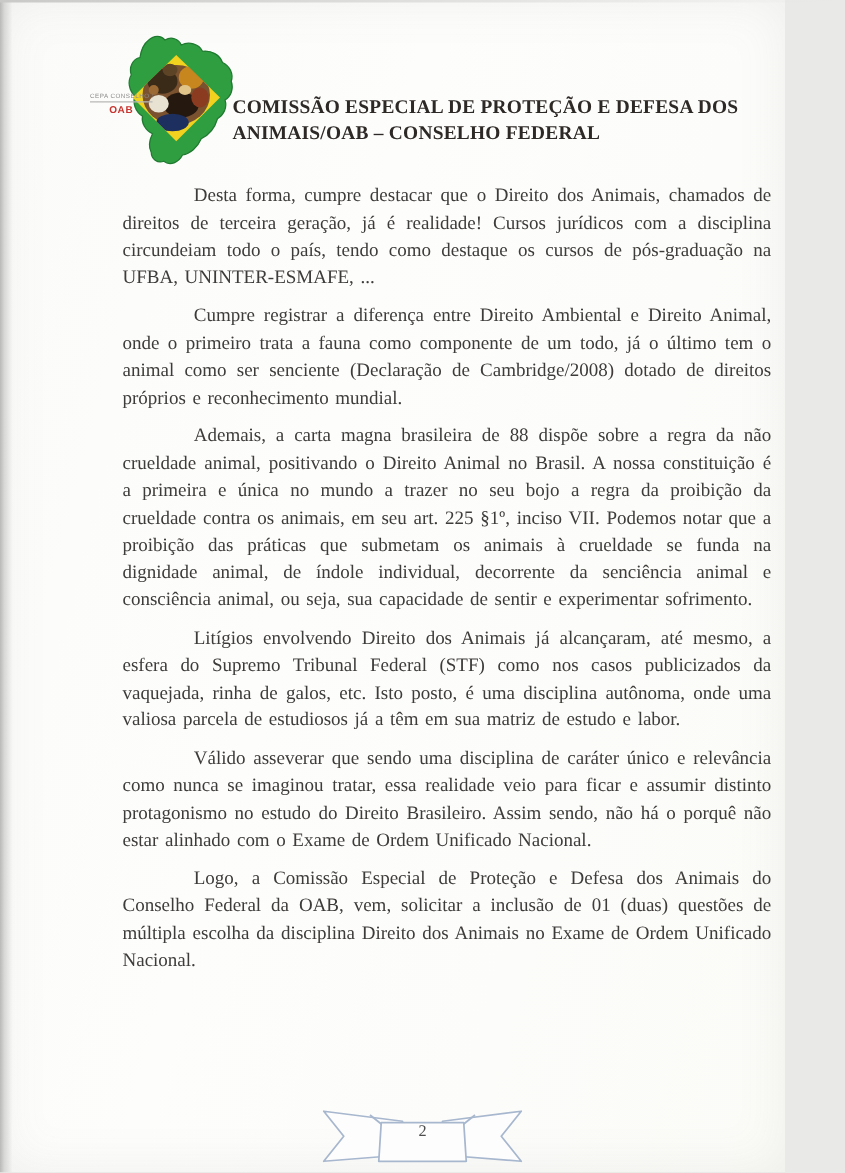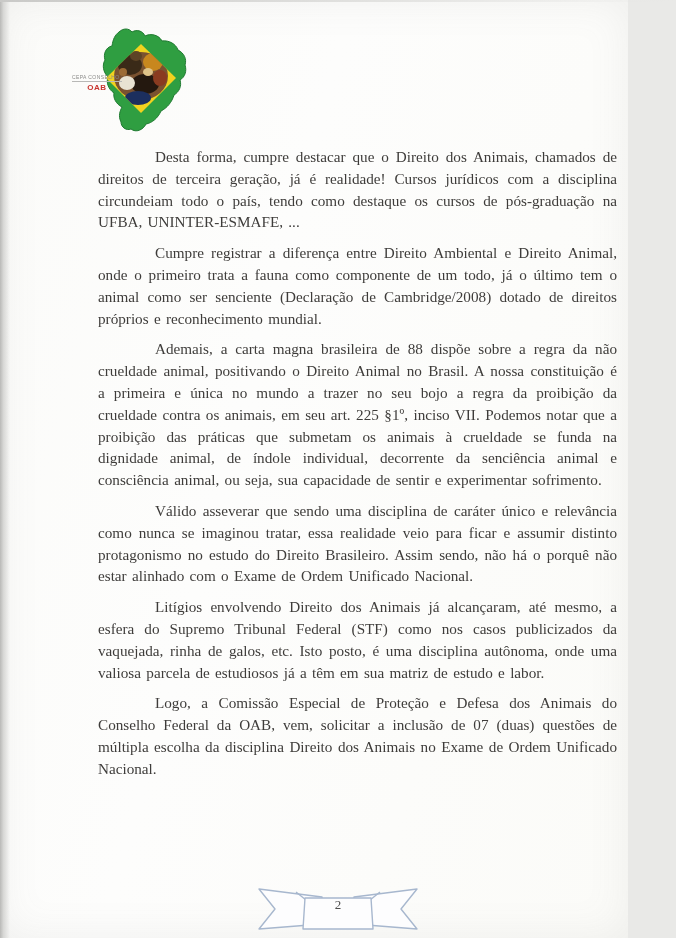--- a/index.html
+++ b/index.html
@@ -111,29 +111,31 @@
           <ellipse cx="61" cy="30" rx="6" ry="5" fill="#5d4426"></ellipse>
           <ellipse cx="73" cy="46" rx="5" ry="4" fill="#e0c48a"></ellipse>
           <ellipse cx="48" cy="46" rx="4" ry="4" fill="#9c6b35"></ellipse>
         </g>
       </svg>
     </div>
     <div class="logo-caption">
       <span class="cap-line">CEPA CONSELHO FEDERAL</span>
       <span class="cap-oab">OAB</span>
     </div>
+    <div class="doc-title">COMISSÃO ESPECIAL DE PROTEÇÃO E DEFESA DOS
+ANIMAIS/OAB – CONSELHO FEDERAL</div>
   </div>
 
   <div class="doc-body">
     <p>Desta forma, cumpre destacar que o Direito dos Animais, chamados de direitos de terceira geração, já é realidade! Cursos jurídicos com a disciplina circundeiam todo o país, tendo como destaque os cursos de pós-graduação na UFBA, UNINTER-ESMAFE, ...</p>
     <p>Cumpre registrar a diferença entre Direito Ambiental e Direito Animal, onde o primeiro trata a fauna como componente de um todo, já o último tem o animal como ser senciente (Declaração de Cambridge/2008) dotado de direitos próprios e reconhecimento mundial.</p>
     <p>Ademais, a carta magna brasileira de 88 dispõe sobre a regra da não crueldade animal, positivando o Direito Animal no Brasil. A nossa constituição é a primeira e única no mundo a trazer no seu bojo a regra da proibição da crueldade contra os animais, em seu art. 225 §1º, inciso VII.  Podemos notar que a proibição das práticas que submetam os animais à crueldade se funda na dignidade animal, de índole individual, decorrente da senciência animal e consciência animal, ou seja, sua capacidade de sentir e experimentar sofrimento.</p>
+    <p>Litígios envolvendo Direito dos Animais já alcançaram, até mesmo, a esfera do Supremo Tribunal Federal (STF) como nos casos publicizados da vaquejada, rinha de galos, etc. Isto posto, é uma disciplina autônoma, onde uma valiosa parcela de estudiosos já a têm em sua matriz de estudo e labor.</p>
     <p>Válido asseverar que sendo uma disciplina de caráter único e relevância como nunca se imaginou tratar, essa realidade veio para ficar e assumir distinto protagonismo no estudo do Direito Brasileiro. Assim sendo, não há o porquê não estar alinhado com o Exame de Ordem Unificado Nacional.</p>
-    <p>Litígios envolvendo Direito dos Animais já alcançaram, até mesmo, a esfera do Supremo Tribunal Federal (STF) como nos casos publicizados da vaquejada, rinha de galos, etc. Isto posto, é uma disciplina autônoma, onde uma valiosa parcela de estudiosos já a têm em sua matriz de estudo e labor.</p>
-    <p>Logo, a Comissão Especial de Proteção e Defesa dos Animais do Conselho Federal da OAB, vem, solicitar a inclusão de 07 (duas) questões de múltipla escolha da disciplina Direito dos Animais no Exame de Ordem Unificado Nacional.</p>
+    <p>Logo, a Comissão Especial de Proteção e Defesa dos Animais do Conselho Federal da OAB, vem, solicitar a inclusão de 01 (duas) questões de múltipla escolha da disciplina Direito dos Animais no Exame de Ordem Unificado Nacional.</p>
   </div>
 
   <div class="footer">
     <div class="ribbon-wrap">
       <svg viewBox="0 0 184 50" xmlns="http://www.w3.org/2000/svg">
         <g fill="#fdfdfe" style="stroke:var(--ribbon_line)" stroke-width="1.4" stroke-linejoin="round">
 
           <path d="M76,13 L13,5 L29,25 L13,45 L76,40 Z"></path>
 
           <path d="M108,13 L171,5 L155,25 L171,45 L108,40 Z"></path>

